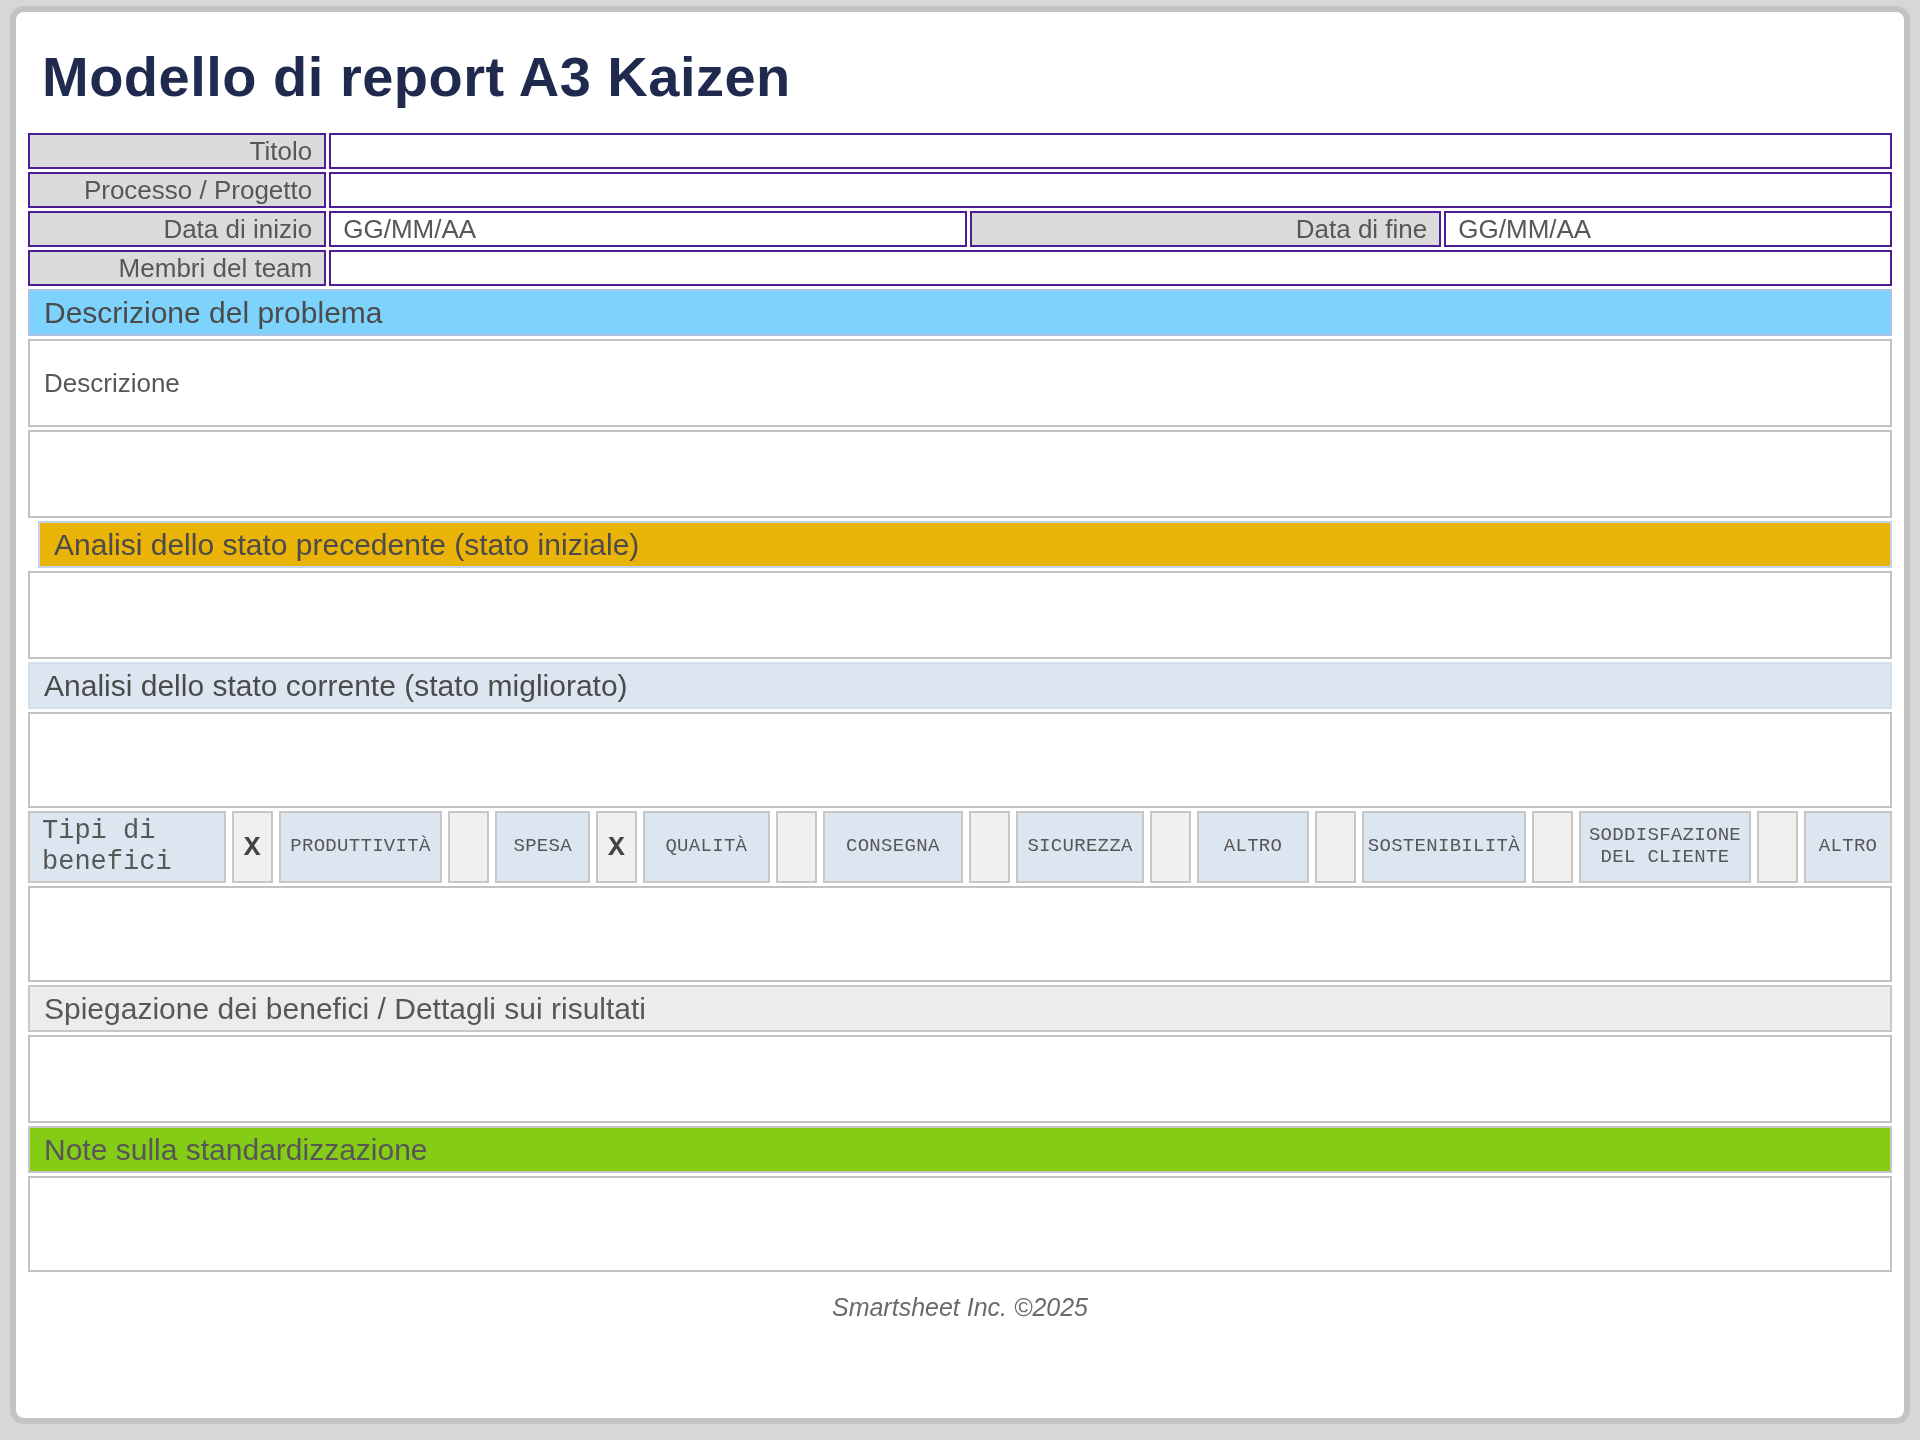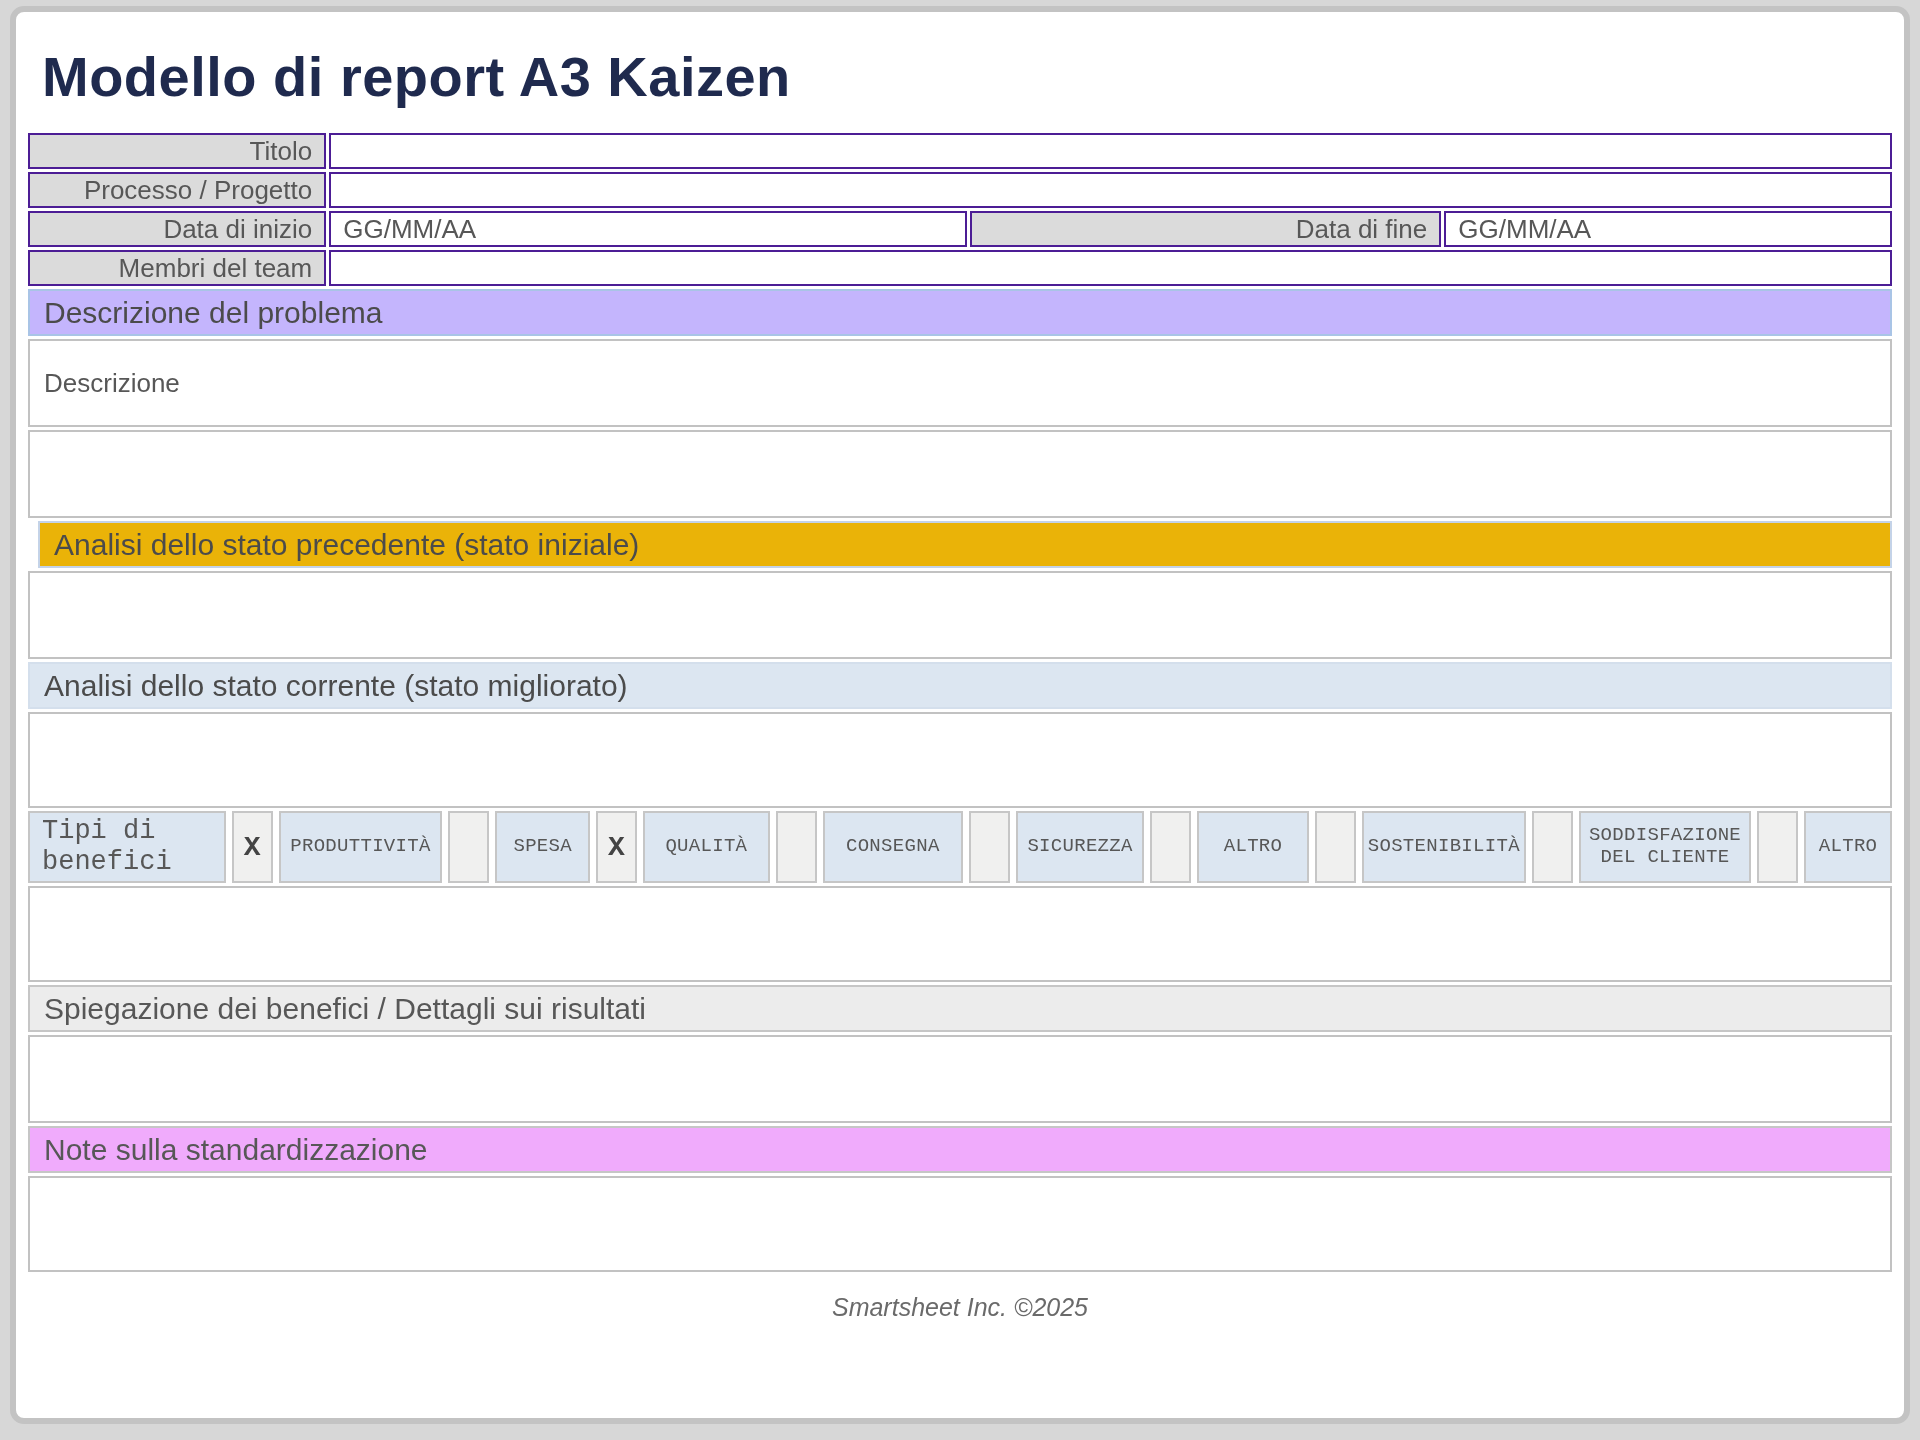--- a/index.html
+++ b/index.html
@@ -63,25 +63,25 @@
   .cell.input.date2 { flex:1; }
   
   .band {
     border:2px solid #c6c6c6;
     display:flex;
     align-items:center;
     padding-left:14px;
     font-size:30px;
   }
   .band.hdr { height:47px; }
-  .band.blue1 { background:#c4b5fd; border-color:#a9c4e6; color:#4b4b4b; }
+  .band.blue1 { background:#7dd3fc; border-color:#a9c4e6; color:#4b4b4b; }
   .band.blue2 { background:#eab308; border-color:#c4d3e8; color:#4b4b4b;margin-left:10px; }
   .band.blue3 { background:#dce6f1; border-color:#d4dfec; color:#4b4b4b; }
   .band.gray1 { background:#ececec; color:#575757; }
-  .band.gray2 { background:#f0abfc; color:#575757; }
+  .band.gray2 { background:#84cc16; color:#575757; }
   .band.area {
     background:#ffffff;
     border-color:#c2c2c2;
     font-size:26px;
     color:#575757;
   }
   .h100 { height:88px; }
   .h96 { height:96px; }
   
   .benefits-row { display:flex; gap:6px; height:72px; }

